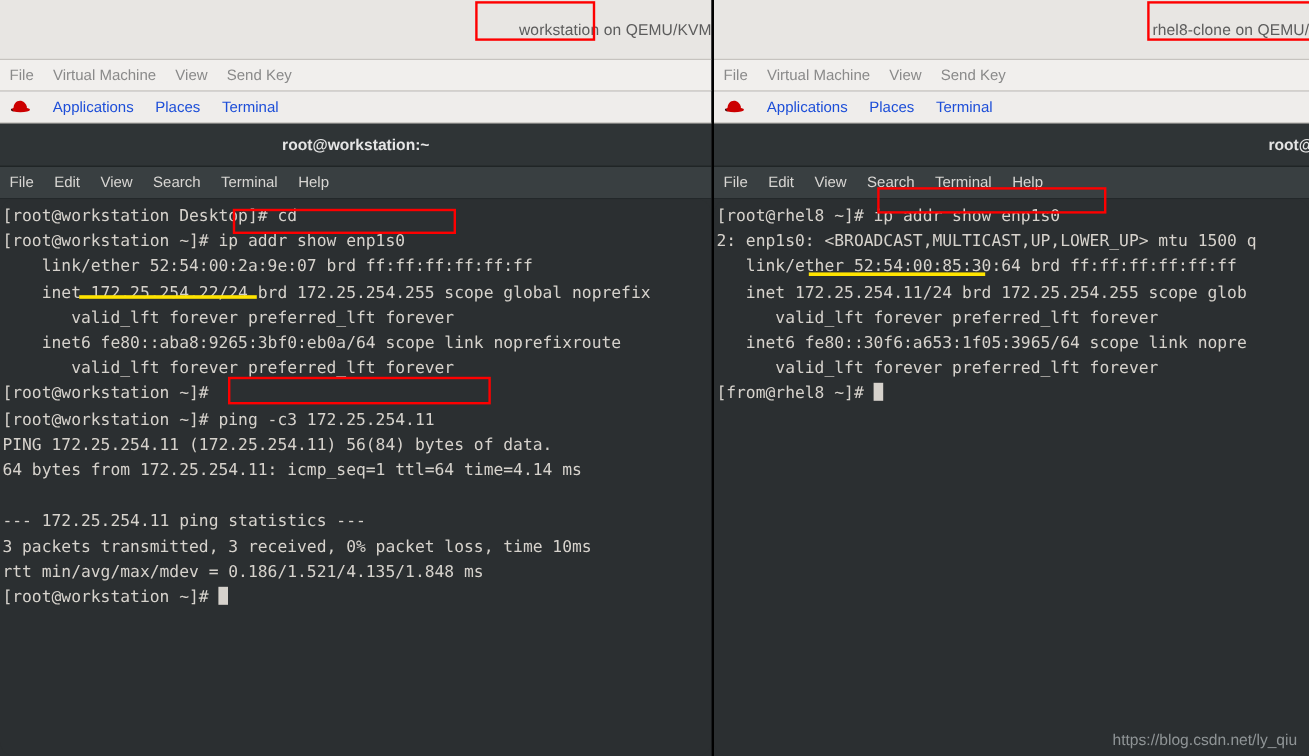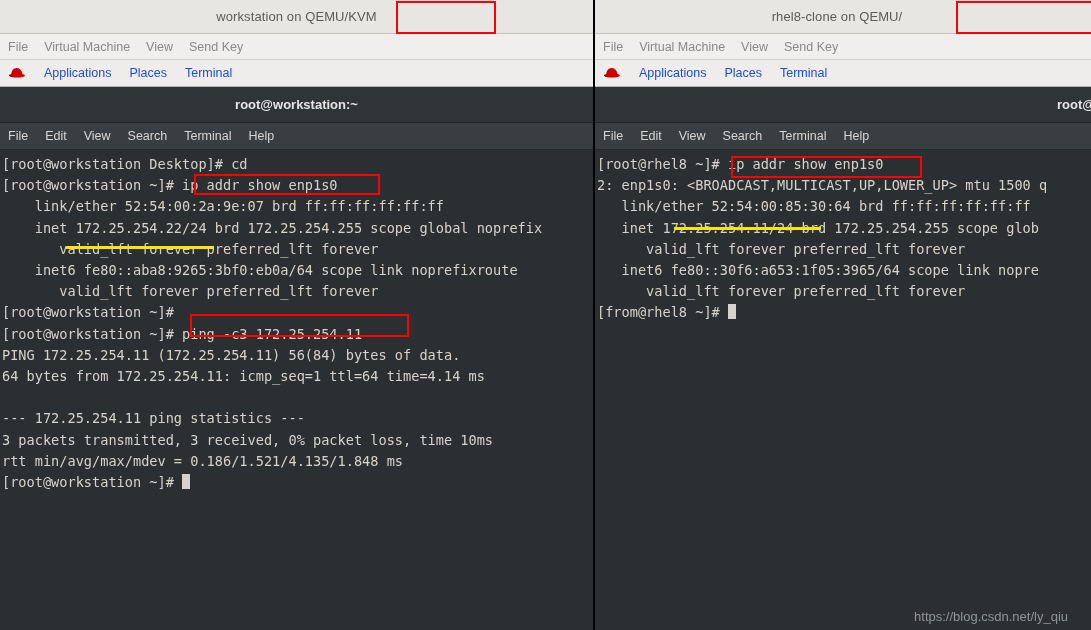--- a/index.html
+++ b/index.html
@@ -12,27 +12,27 @@
   .screen { position: relative; width: 1091px; height: 630px; }
 
   
   .vm-pane { position: absolute; top: 0; height: 630px; overflow: hidden; background: #2b2f31; }
   #vm-left  { left: 0;     width: 593px; }
   #vm-right { left: 595px; width: 496px; }
   .pane-gap { position: absolute; top: 0; left: 593px; width: 2px; height: 630px; background: #000; }
 
   
   .vm-titlebar {
-    position: relative; height: 34px; background: #e8e6e3;
+    position: relative; height: 50px; background: #e8e6e3;
     border-bottom: 1px solid #c6c3bf;
-    display: flex; align-items: center; justify-content: center;
+    display: flex; align-items: center; justify-content: flex-end;
   }
   .vm-title-text {
     font-size: 13px; color: #5c5c5c; white-space: nowrap;
-    padding-right: 12px; letter-spacing: .1px;
+    padding-right: 0; letter-spacing: .1px;
   }
   #vm-left .vm-title-text { padding-right: 0px; transform: translateX(0); }
   .vm-menubar {
     height: 26px; background: #f1efed; border-bottom: 1px solid #d3d0cc;
     display: flex; align-items: center; padding-left: 8px; gap: 16px;
   }
   .vm-menubar span { font-size: 12.5px; color: #8a8a8a; white-space: nowrap; }
 
   .gnome-bar {
     height: 27px; background: #efedeb; border-bottom: 1px solid #b9b6b2;
@@ -74,21 +74,21 @@
   }
 
   
   .annot-box {
     position: absolute; border: 2px solid #fe0000;
     pointer-events: none; box-sizing: border-box;
   }
   .annot-underline { position: absolute; background: #ffe400; height: 3px; pointer-events: none; }
 
   .watermark {
-    position: absolute; right: 23px; bottom: 6px;
+    position: absolute; right: 10px; bottom: 6px;
     font-size: 13px; color: #8f9496;
     font-family: "Liberation Sans", sans-serif; white-space: nowrap;
   }
 </style>
 </head>
 <body>
 
 <div class="screen">
 
   <div class="vm-pane" id="vm-left">

